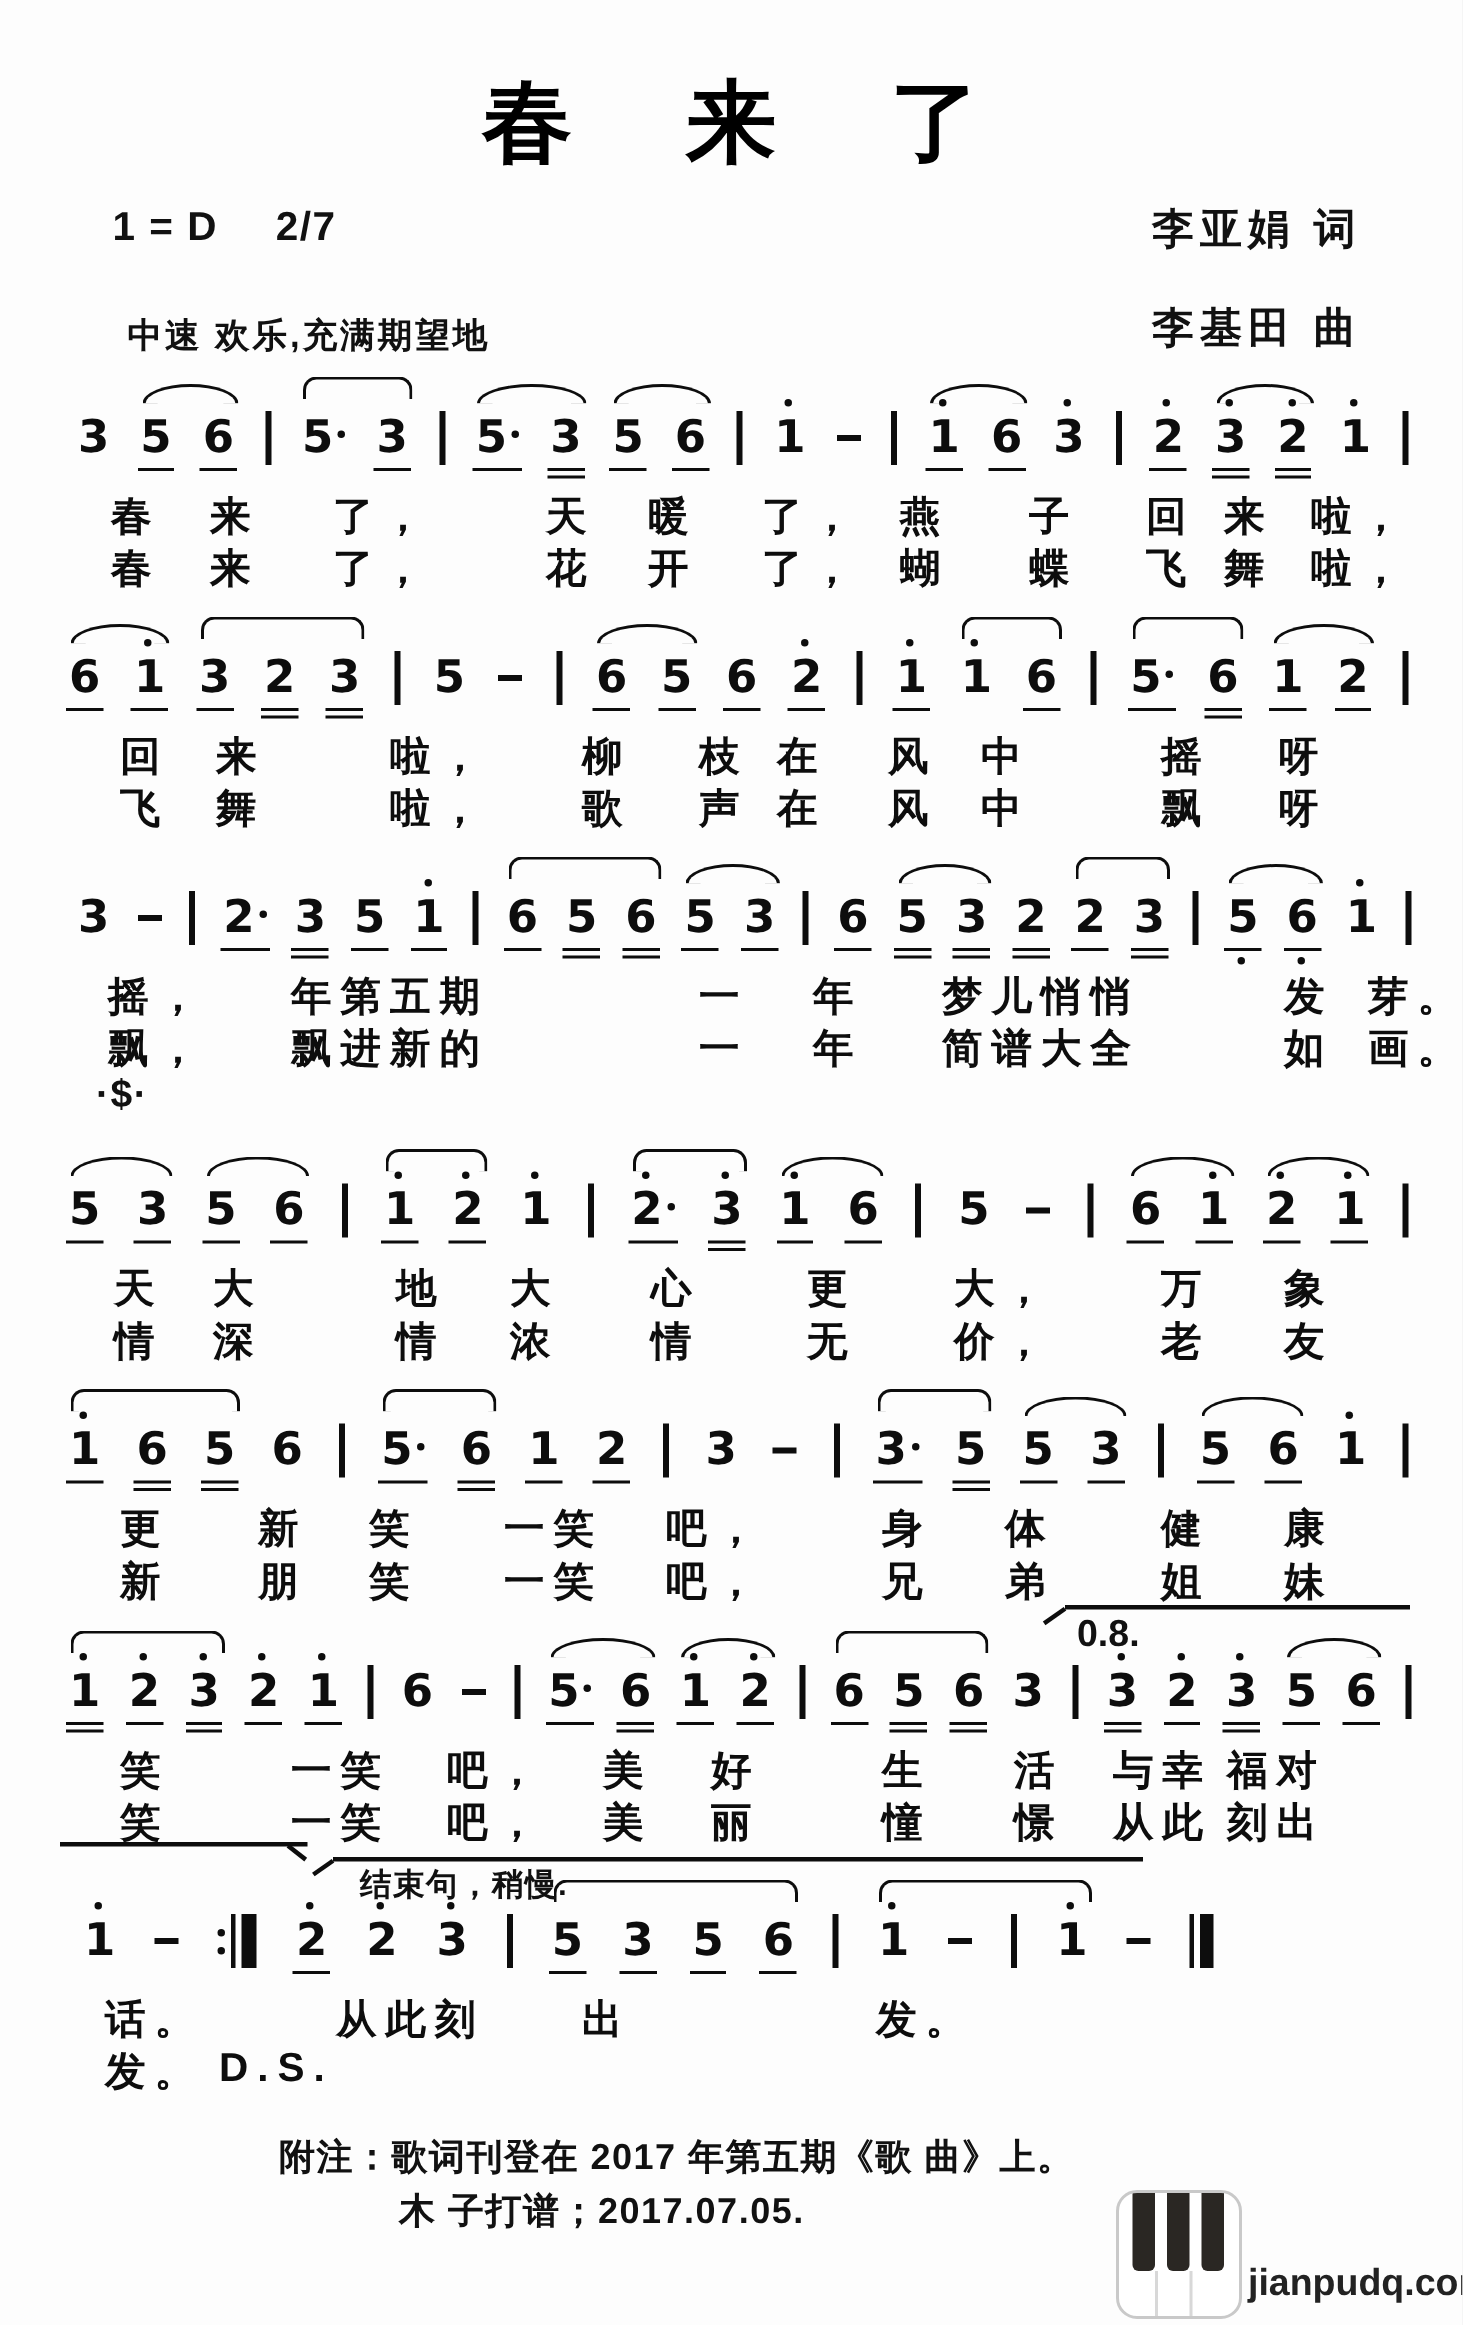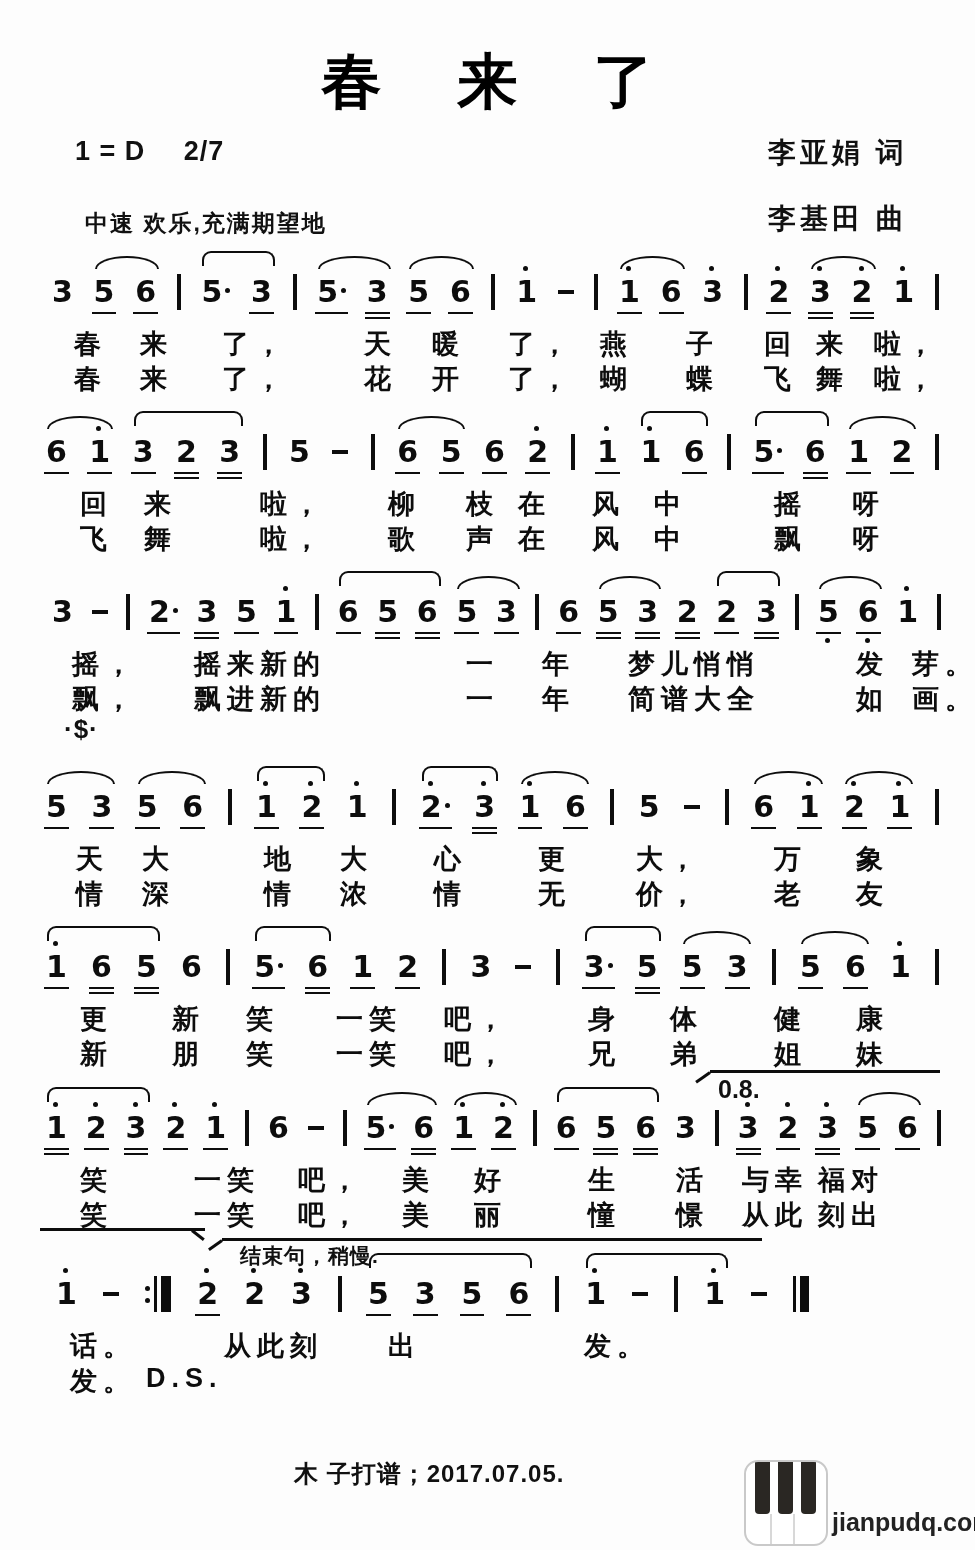--- a/index.html
+++ b/index.html
@@ -50,21 +50,21 @@
   .bracketL{position:absolute;left:40px;top:1228px;width:165px;border-top:3px solid #0d0d0d;}
   .bracketL .hook{position:absolute;right:-2px;top:-2px;width:15px;height:3px;background:#0d0d0d;
                   transform-origin:left center;transform:rotate(38deg);}
   .bracketR{position:absolute;left:222px;top:1238px;width:540px;border-top:3px solid #0d0d0d;}
   .bracketR .vtick{position:absolute;left:0;top:-2px;width:16px;height:3px;background:#0d0d0d;
                    transform-origin:left center;transform:rotate(145deg);}
   .endlabel{position:absolute;left:240px;top:1242px;font-weight:bold;font-size:21px;letter-spacing:1px;}
 
   
   .fnote1{position:absolute;left:186px;top:1422px;font-weight:bold;font-size:24px;letter-spacing:1px;}
-  .fnote2{position:absolute;left:266px;top:1458px;font-weight:bold;font-size:24px;letter-spacing:1px;margin-left:28px;}
+  .fnote2{position:absolute;left:266px;top:1458px;font-weight:bold;font-size:24px;letter-spacing:1px;}
   .logo{position:absolute;left:744px;top:1456px;width:231px;height:94px;}
   .piano{position:absolute;left:0;top:4px;width:80px;height:82px;background:#fff;border:2px solid #c9c9c9;border-radius:14px;overflow:hidden;}
   .piano i{position:absolute;top:0;width:15px;height:52px;background:#2a2723;border-radius:0 0 4px 4px;}
   .piano i.k1{left:9px;} .piano i.k2{left:32px;} .piano i.k3{left:55px;}
   .piano s{position:absolute;top:52px;bottom:0;width:2px;background:#d8d8d8;}
   .piano s.s1{left:24px;} .piano s.s2{left:47px;}
   .logo-cn{position:absolute;left:88px;top:4px;font-weight:bold;font-size:33px;letter-spacing:1px;color:#1c1c1c;white-space:nowrap;}
   .logo-url{position:absolute;left:88px;top:52px;font-weight:bold;font-size:25px;color:#222;white-space:nowrap;}
 </style>
 </head>
@@ -233,21 +233,21 @@
           <span class="tk"><span class="num">1</span><i class="hd"></i></span>
           <span class="tk bar"></span>
           <div class="arc flat" style="left: 287px; width: 98px;"></div>
           <div class="arc" style="left: 405px; width: 59px;"></div>
           <div class="arc" style="left: 547px; width: 58px;"></div>
           <div class="arc flat" style="left: 665px; width: 59px;"></div>
           <div class="arc" style="left: 767px; width: 59px;"></div>
         </div>
         <div class="lyr r1">
           <span class="ly" style="left: 72px;">摇，</span>
-          <span class="ly" style="left: 194px;">摇来新的</span>
+          <span class="ly" style="left: 194px;">年第五期</span>
           <span class="ly" style="left: 466px;">一</span>
           <span class="ly" style="left: 542px;">年</span>
           <span class="ly" style="left: 628px;">梦儿悄悄</span>
           <span class="ly" style="left: 856px;">发</span>
           <span class="ly" style="left: 912px;">芽。</span>
         </div>
         <div class="lyr r2">
           <span class="ly" style="left: 72px;">飘，</span>
           <span class="ly" style="left: 194px;">飘进新的</span>
           <span class="ly" style="left: 466px;">一</span>
@@ -475,20 +475,21 @@
   </div>
 
   <div class="bracketL">
     <i class="hook"></i>
   </div>
   <div class="bracketR">
     <i class="vtick"></i>
   </div>
   <div class="endlabel">结束句，稍慢.</div>
 
+  <div class="fnote1">附注：歌词刊登在 2017 年第五期《歌 曲》上。</div>
   <div class="fnote2">木 子打谱；2017.07.05.</div>
 
   <div class="logo">
     <span class="piano">
       <i class="k1"></i>
         <i class="k2"></i>
         <i class="k3"></i>
       <s class="s1"></s>
         <s class="s2"></s>
     </span>

